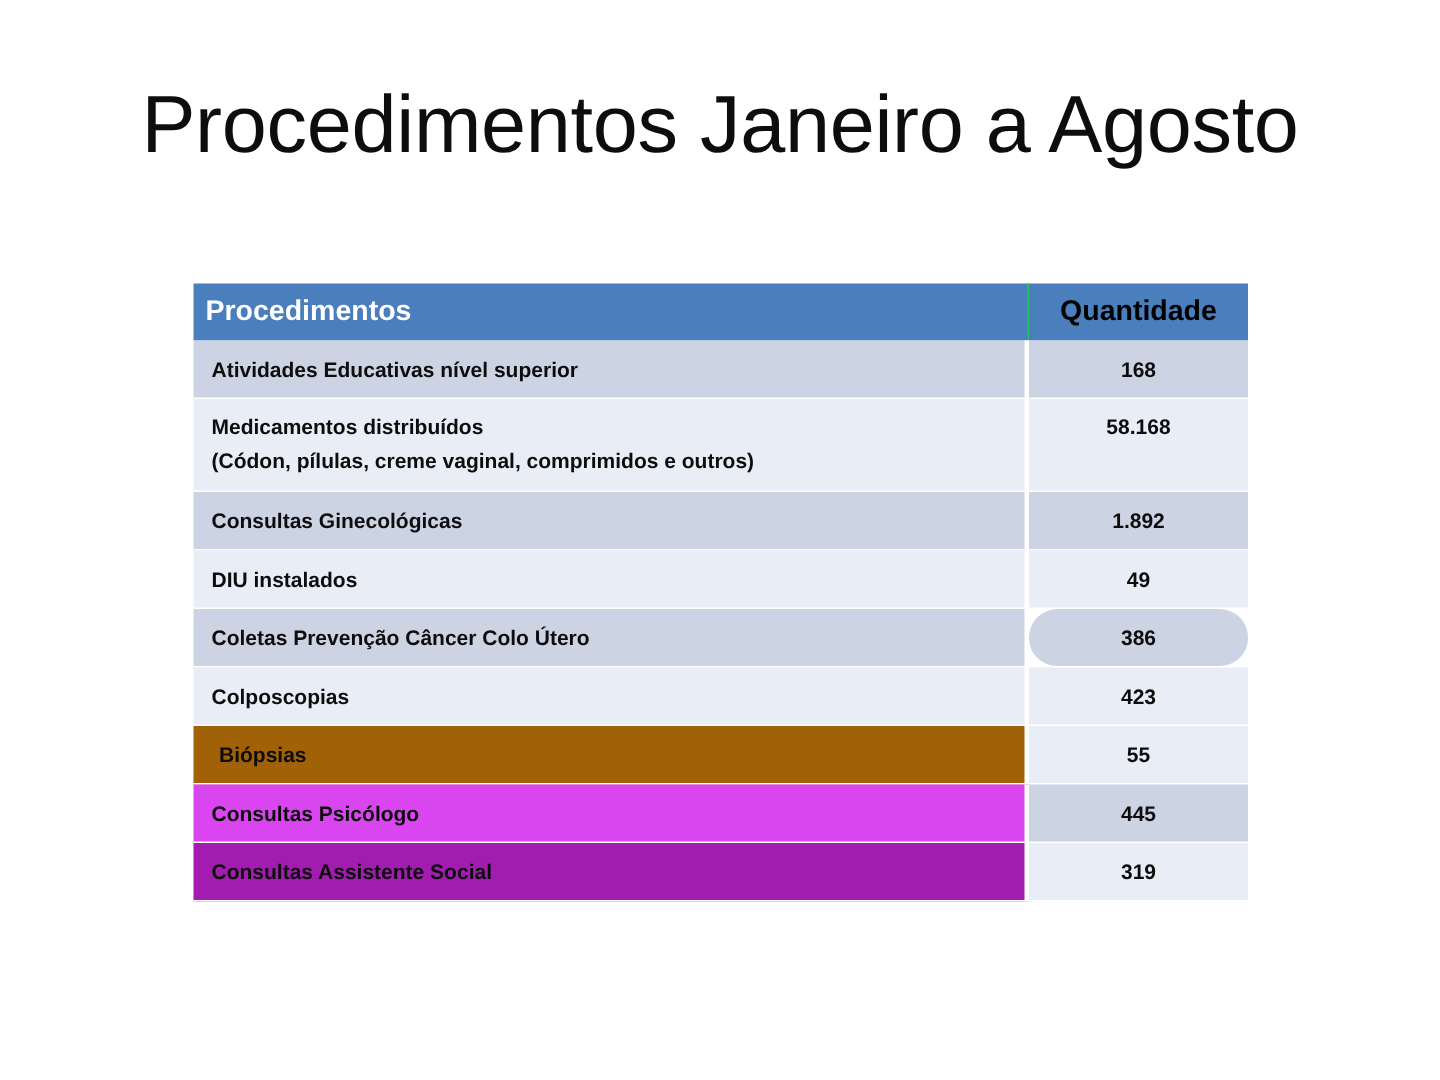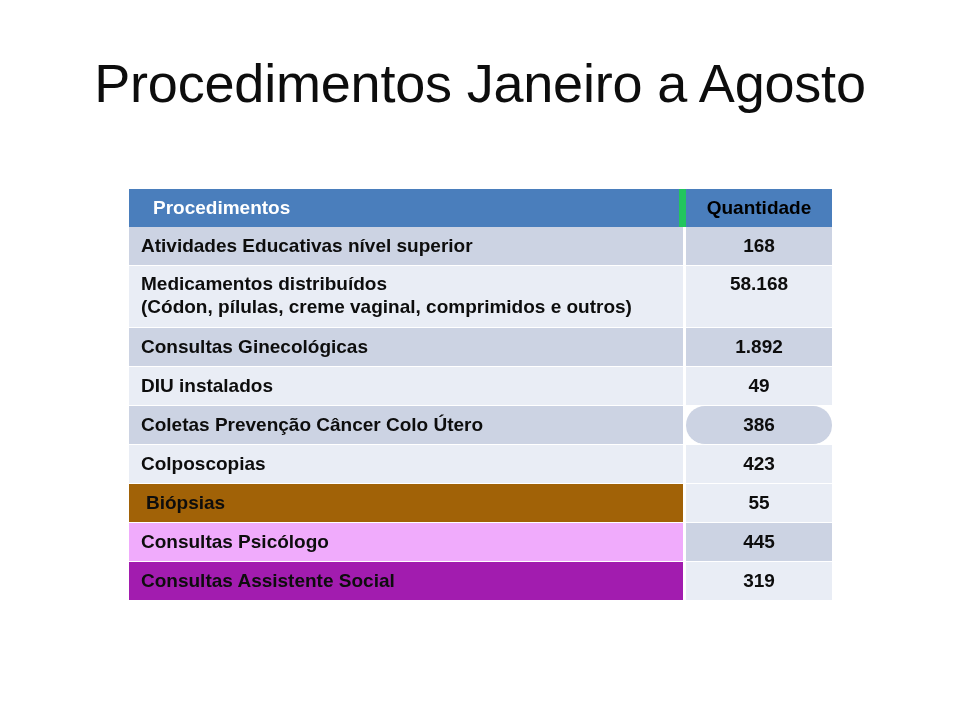--- a/index.html
+++ b/index.html
@@ -68,31 +68,31 @@
     line-height: 22px;
     font-weight: 700;
     height: 38px;
     padding: 0;
     border: 0;
     vertical-align: middle;
     box-sizing: border-box;
   }
   thead th.th-proc {
     text-align: left;
-    padding-left: 24px;
-    border-right: 7px solid #22c55e;
+    padding-left: 8px;
+    border-right: 1px solid #22c55e;
   }
   thead th.th-qtd {
     text-align: center;
   }
 
   
   tbody td {
     font-family: "Liberation Sans", "DejaVu Sans", sans-serif;
-    font-size: 19px;
+    font-size: 14px;
     line-height: 22px;
     font-weight: 700;
     color: #0d0d0d;
     padding: 0;
     border: 0;
     border-bottom: 1px solid #ffffff;
     box-sizing: border-box;
     margin-top: 12px;
   }
   tbody td.td-proc {
@@ -188,21 +188,21 @@
 
 
         <tr class="row-standard row-band-b">
           <td class="td-proc" style="background-color: #a16207; padding-left: 17px;">
             <span class="cell-line cell-text">Biópsias</span>
           </td>
           <td class="td-qtd" style="background-color: rgb(233, 237, 245);">55</td>
         </tr>
 
         <tr class="row-standard row-band-a">
-          <td class="td-proc" style="background-color: #f0abfc;">
+          <td class="td-proc" style="background-color: #d946ef;">
             <span class="cell-line cell-text">Consultas Psicólogo</span>
           </td>
           <td class="td-qtd" style="background-color: rgb(204, 211, 227);">445</td>
         </tr>
 
         <tr class="row-standard row-band-b">
           <td class="td-proc" style="background-color: #a21caf;">
             <span class="cell-line cell-text">Consultas Assistente Social</span>
           </td>
           <td class="td-qtd" style="background-color: rgb(233, 237, 245);">319</td>

